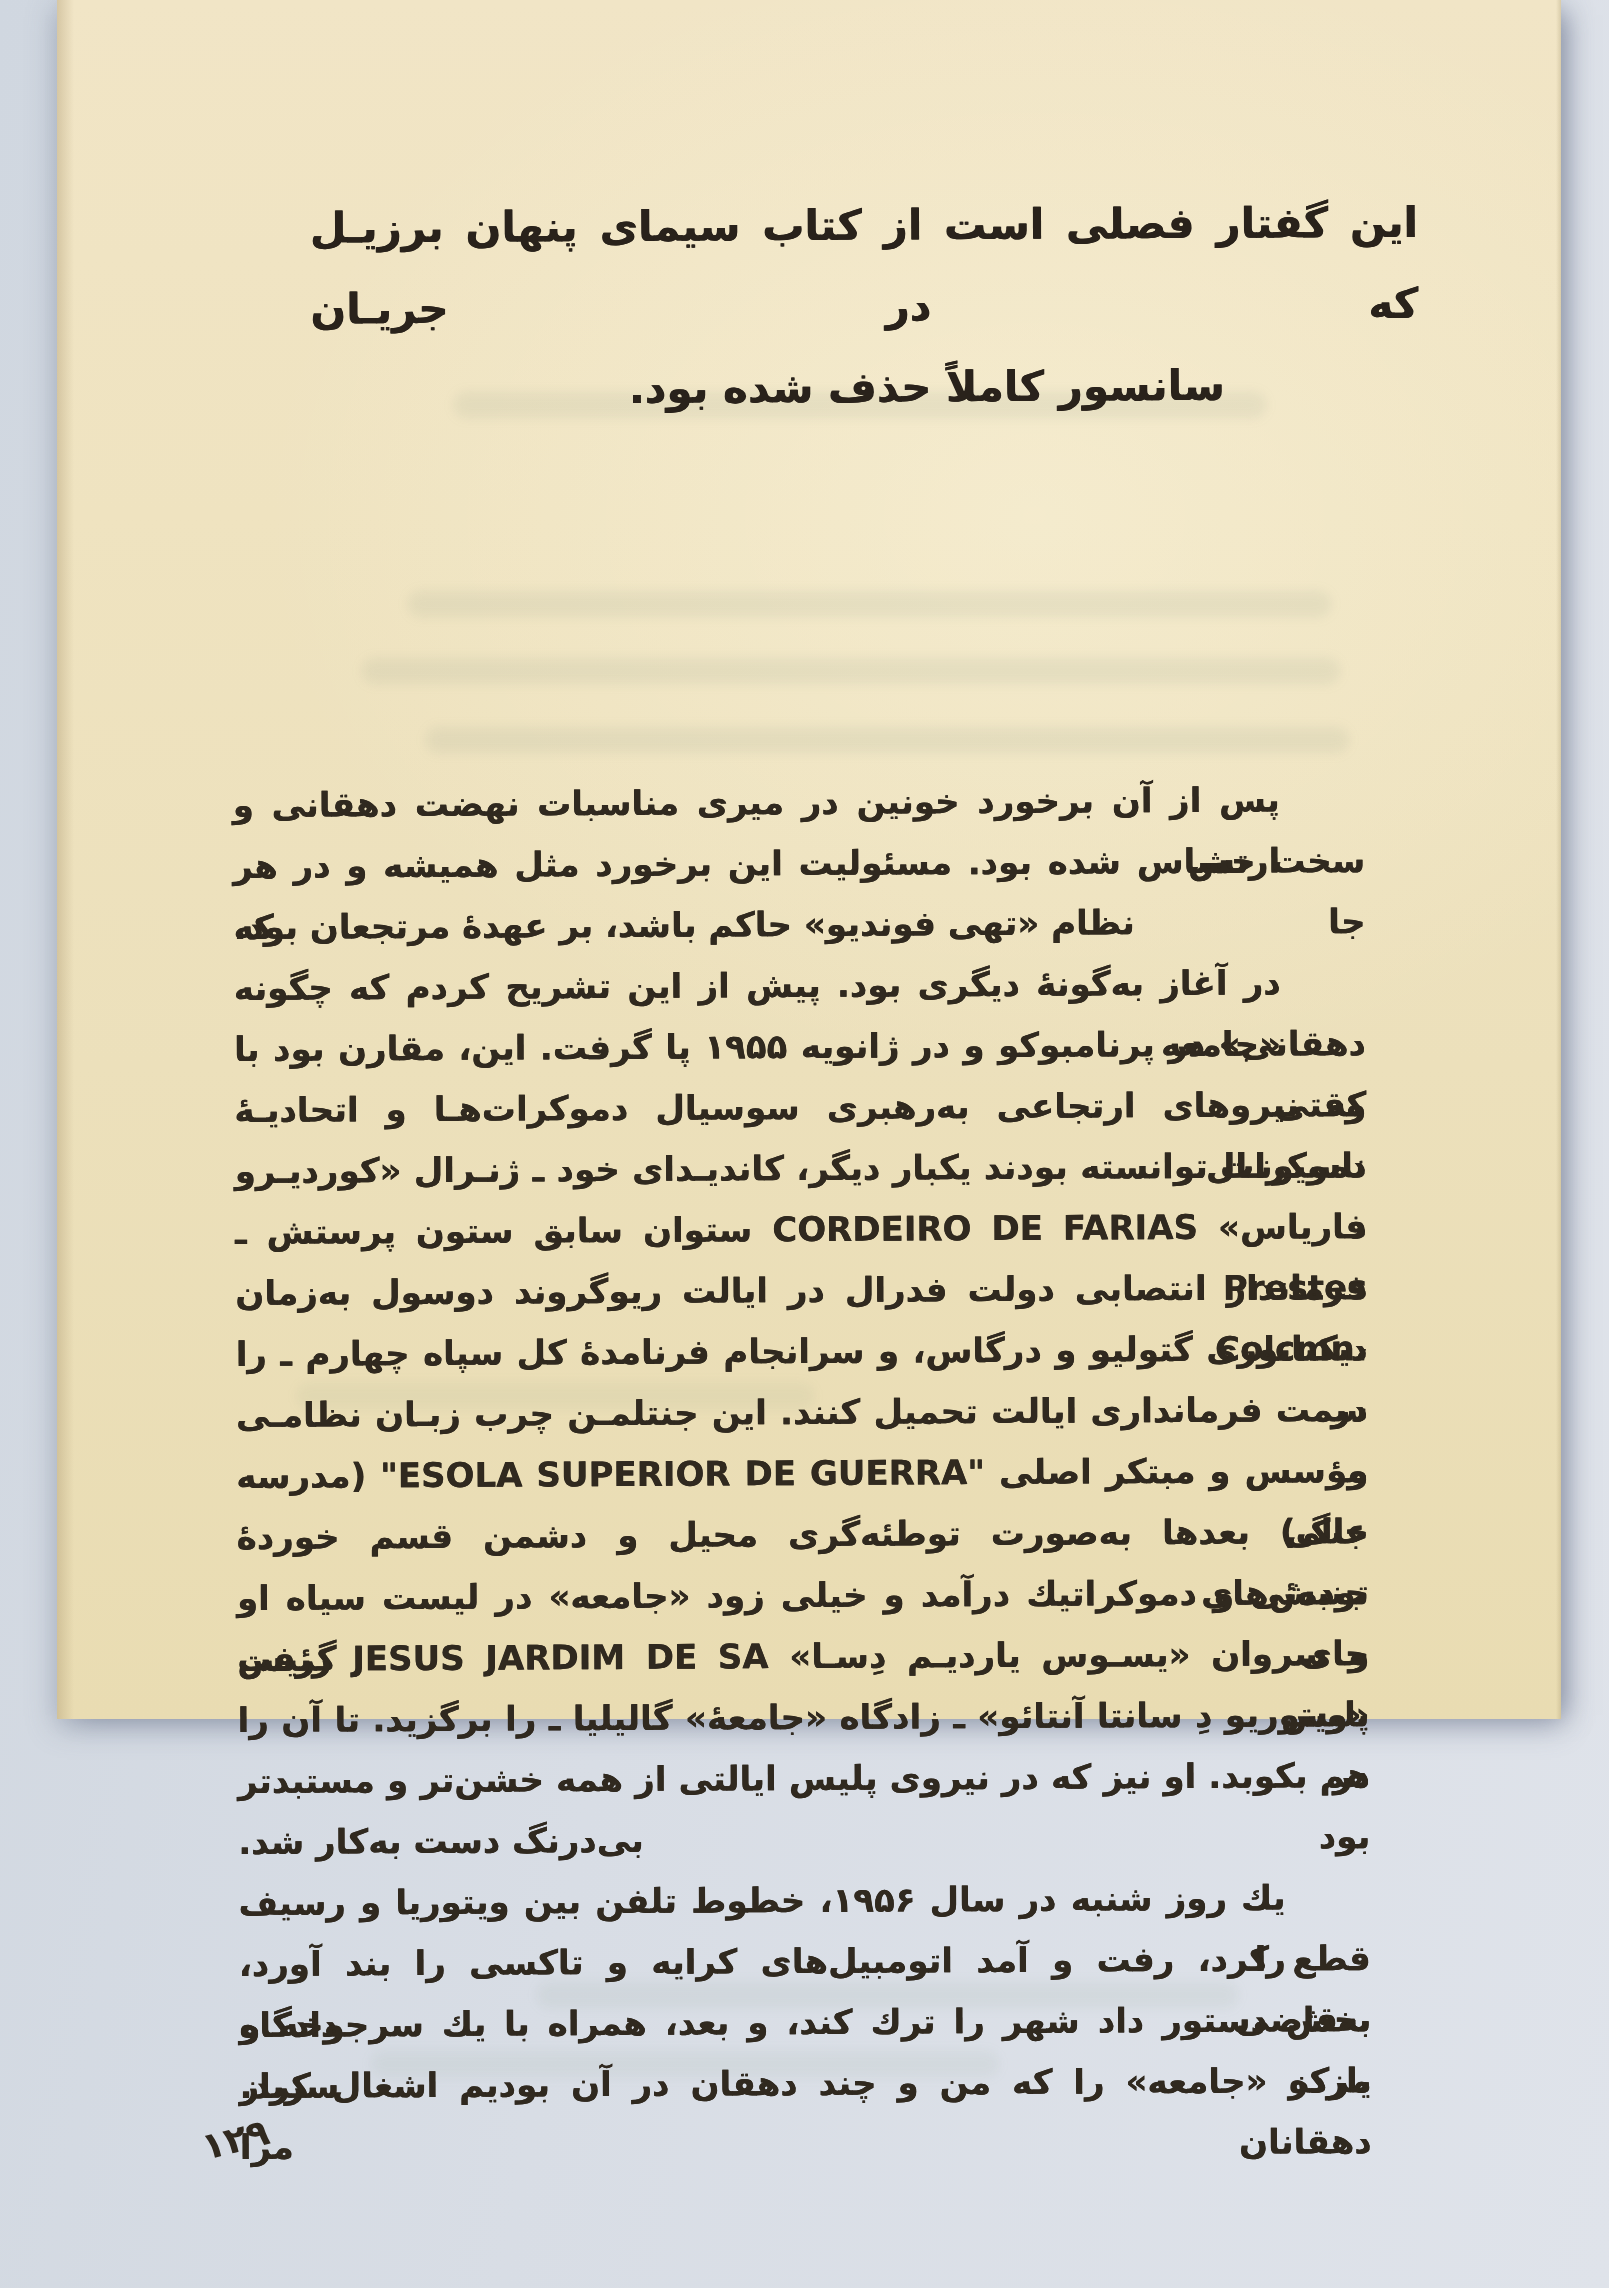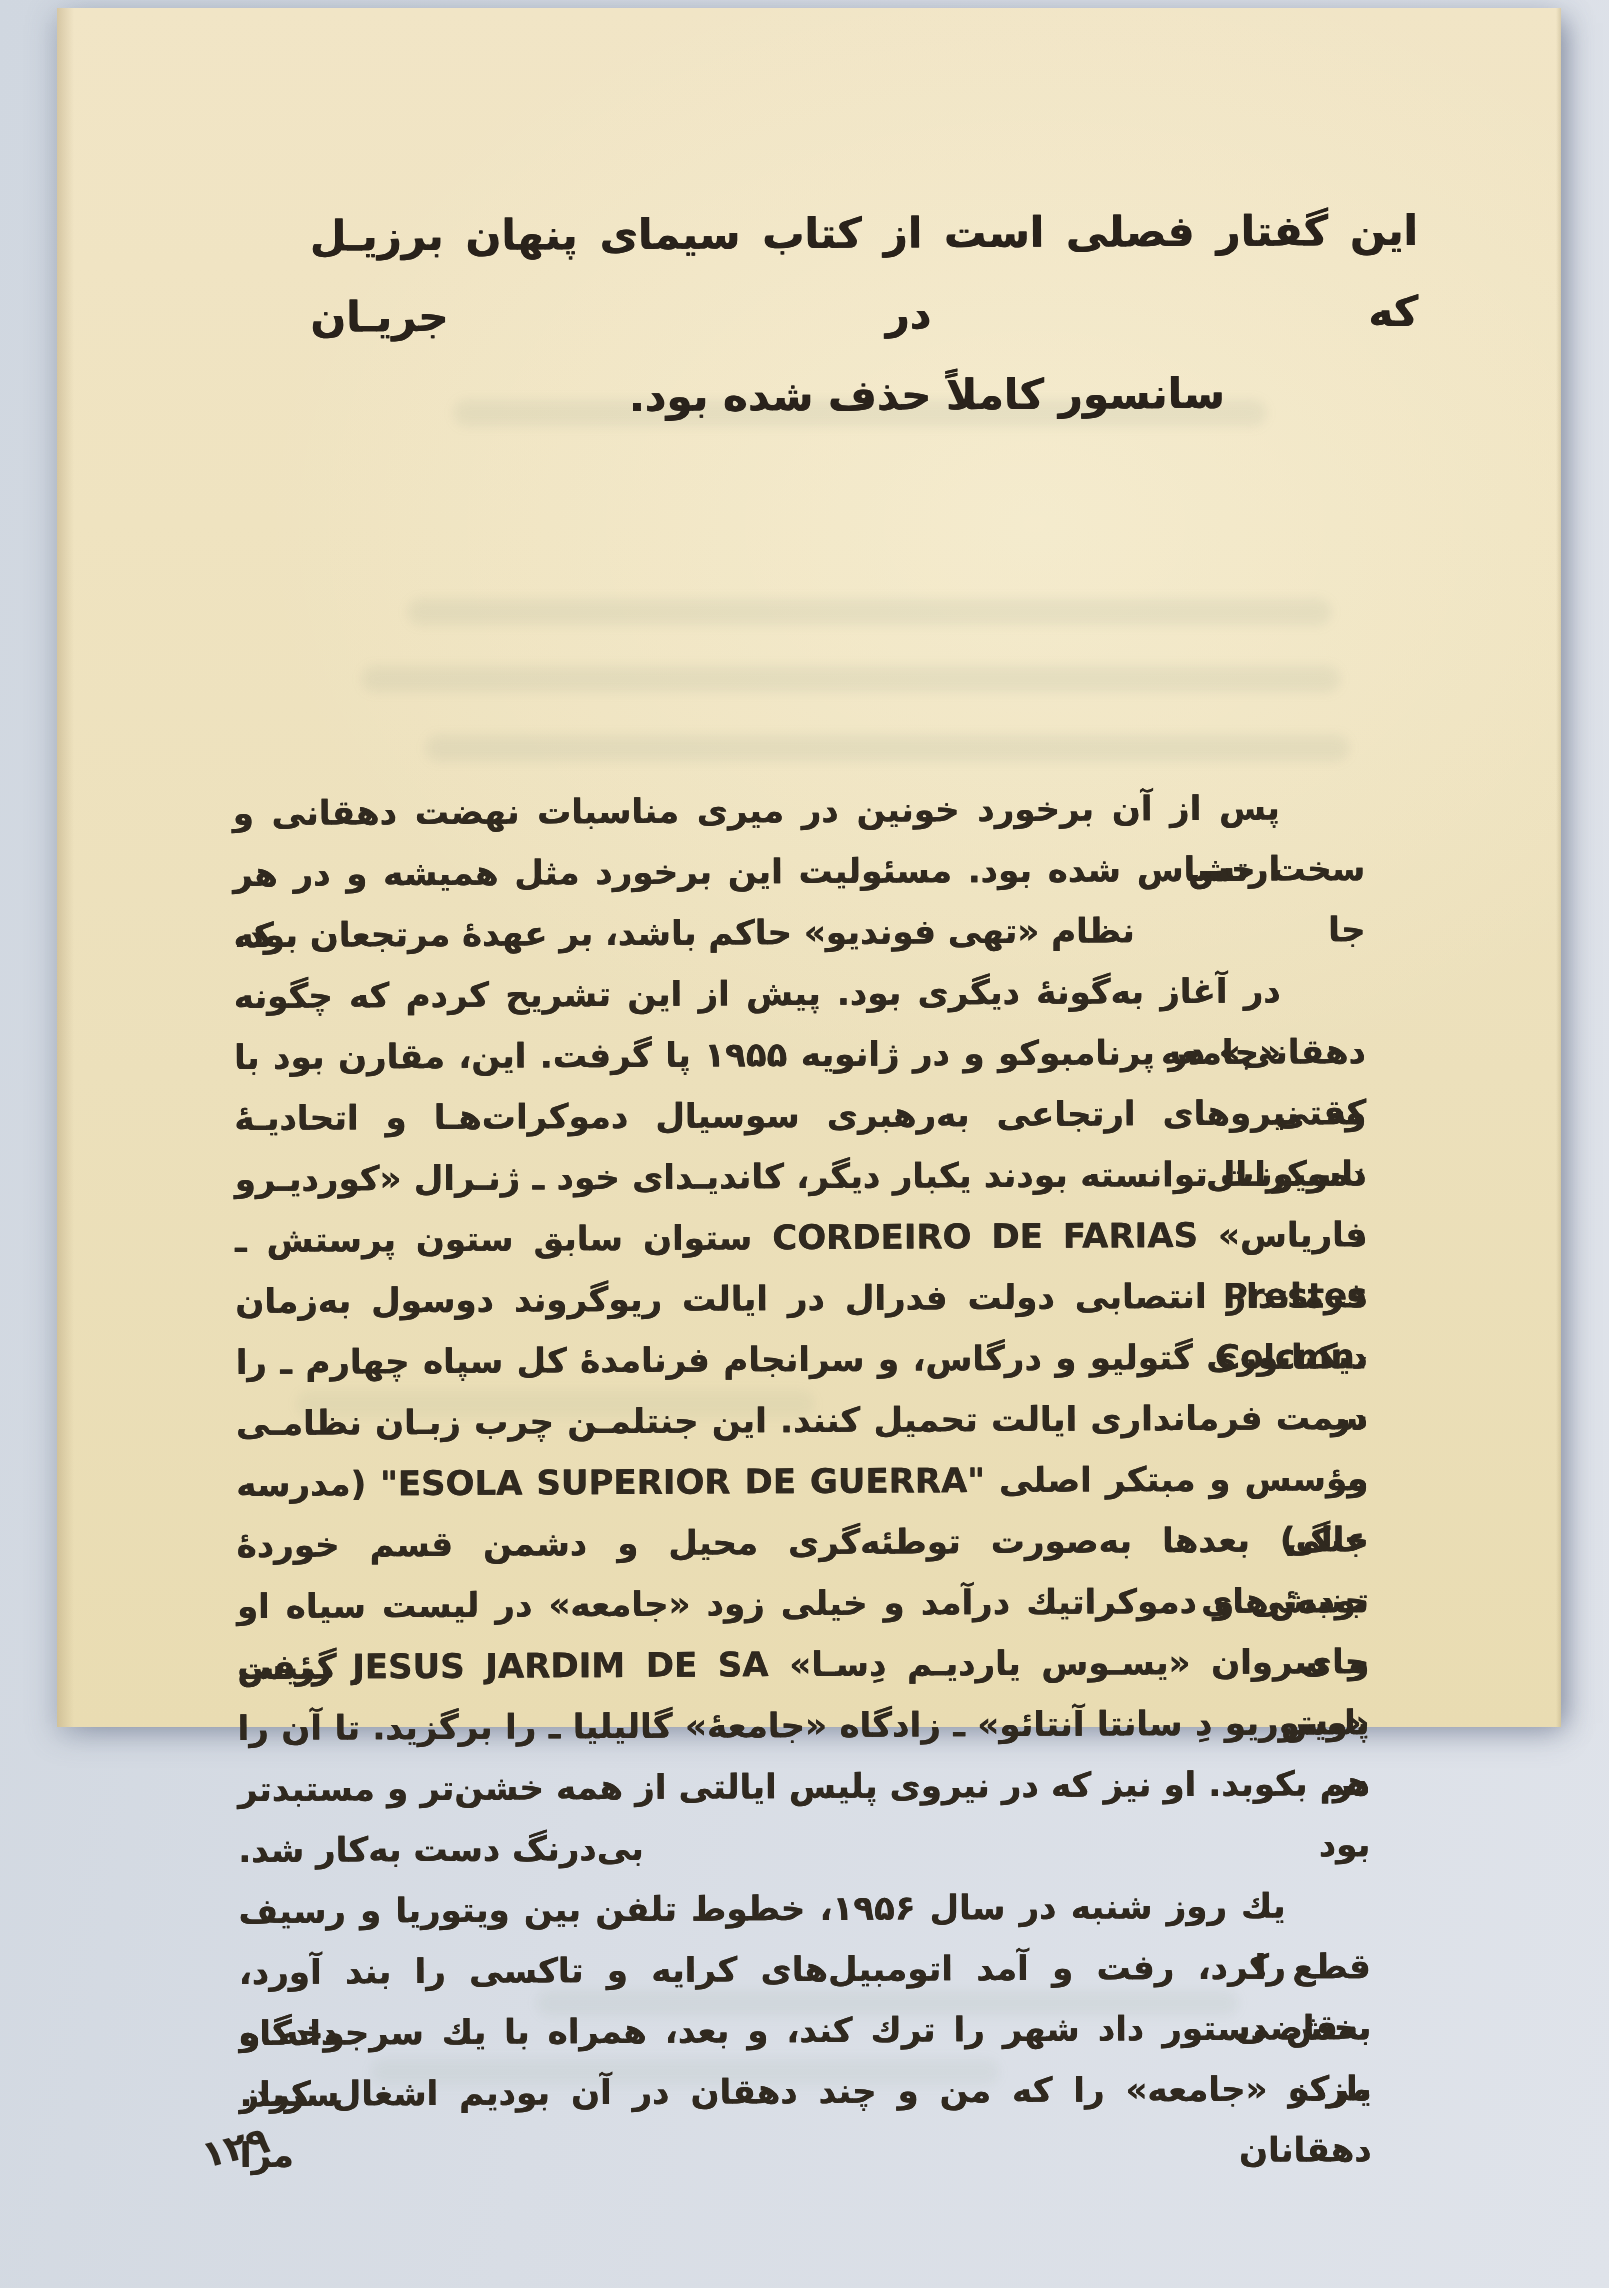--- a/index.html
+++ b/index.html
@@ -7,21 +7,20 @@
     width:1610px;height:2289px;position:relative;overflow:hidden;
     background:linear-gradient(100deg,#d0d7e0 0%,#d8dde5 45%,#dfe3ea 100%);
     font-family:"DejaVu Sans",sans-serif;
   }
   .paper{
     position:absolute;left:57px;top:0;width:1504px;height:1719px;
     background:
       radial-gradient(ellipse 1108px 831px at 65% 30%, rgba(255,250,230,0.35), rgba(255,250,230,0) 70%),
       linear-gradient(180deg,#f1e5c6 0%,#efe3c0 30%,#ece0bb 62%,#e9dcb2 100%);
     box-shadow:0 7.4px 28px rgba(100,110,135,.45), 14.8px 5.5px 24px -9.2px rgba(100,110,135,.5);
-    margin-top:8px;
   }
   .paper::before{ 
     content:"";position:absolute;left:0;top:0;bottom:0;width:16.6px;
     background:linear-gradient(to right, rgba(170,150,110,.38), rgba(170,150,110,0));
   }
   .paper::after{ 
     content:"";position:absolute;right:0;top:0;bottom:0;width:5.5px;
     background:linear-gradient(to left, rgba(160,145,105,.30), rgba(160,145,105,0));
   }
   .ghost{position:absolute;height:26px;border-radius:13px;

